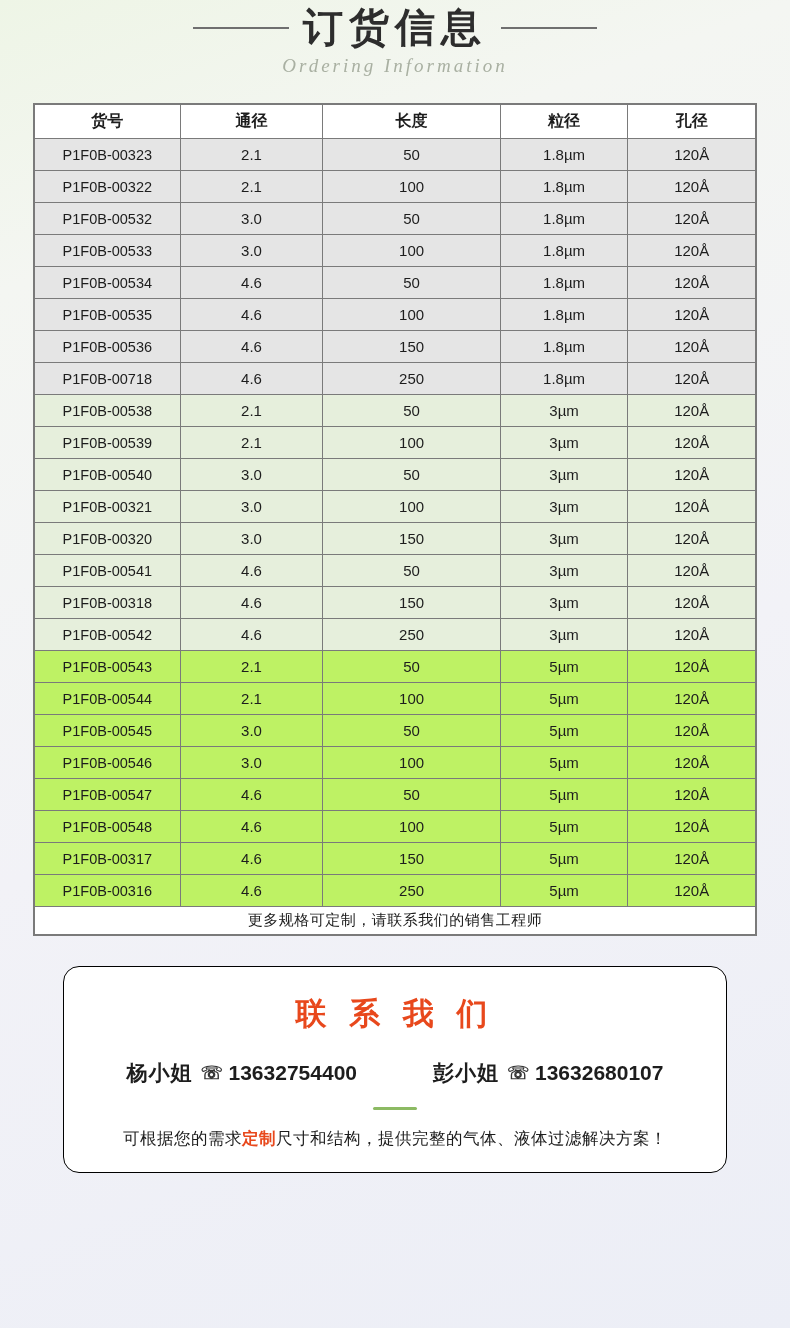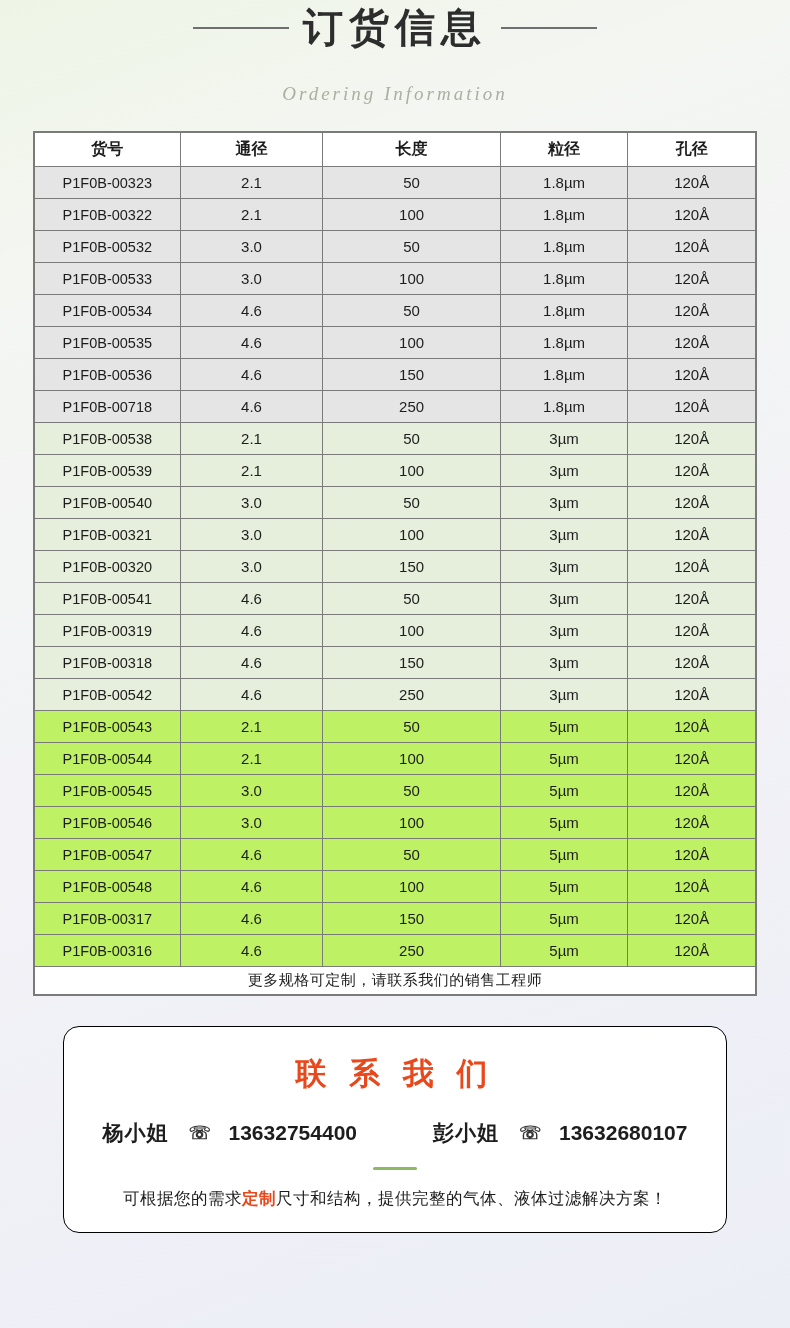--- a/index.html
+++ b/index.html
@@ -35,21 +35,21 @@
     background: #6f6f6f;
   }
   .title-cn {
     font-size: 40px;
     font-weight: bold;
     letter-spacing: 6px;
     color: #2d2d2d;
     font-family: "Liberation Sans", sans-serif;
   }
   .title-en {
-    margin-top: 28px;
+    margin-top: 0;
     font-size: 19px;
     letter-spacing: 3px;
     color: #a9b0a2;
     font-family: "Liberation Serif", serif;
     font-style: italic;
   }
 
   
   .table-wrap {
     margin: 26px auto 17px;
@@ -114,21 +114,21 @@
   .contact-persons {
     margin-top: 24px;
     display: flex;
     justify-content: center;
     align-items: center;
     gap: 76px;
   }
   .person {
     display: flex;
     align-items: center;
-    gap: 20px;
+    gap: 8px;
     font-size: 21px;
     color: #1d1d1d;
     font-weight: bold;
   }
   .person .pname { letter-spacing: 1px; }
   .phone-icon {
     display: inline-block;
     width: 20px;
     height: 20px;
     line-height: 20px;
@@ -278,27 +278,20 @@
             <td>120Å</td>
           </tr>
           <tr class="g-green">
             <td class="code">P1F0B-00541</td>
             <td>4.6</td>
             <td>50</td>
             <td>3µm</td>
             <td>120Å</td>
           </tr>
           <tr class="g-green">
-            <td class="code">P1F0B-00319</td>
-            <td>4.6</td>
-            <td>100</td>
-            <td>3µm</td>
-            <td>120Å</td>
-          </tr>
-          <tr class="g-green">
             <td class="code">P1F0B-00318</td>
             <td>4.6</td>
             <td>150</td>
             <td>3µm</td>
             <td>120Å</td>
           </tr>
           <tr class="g-green">
             <td class="code">P1F0B-00542</td>
             <td>4.6</td>
             <td>250</td>

